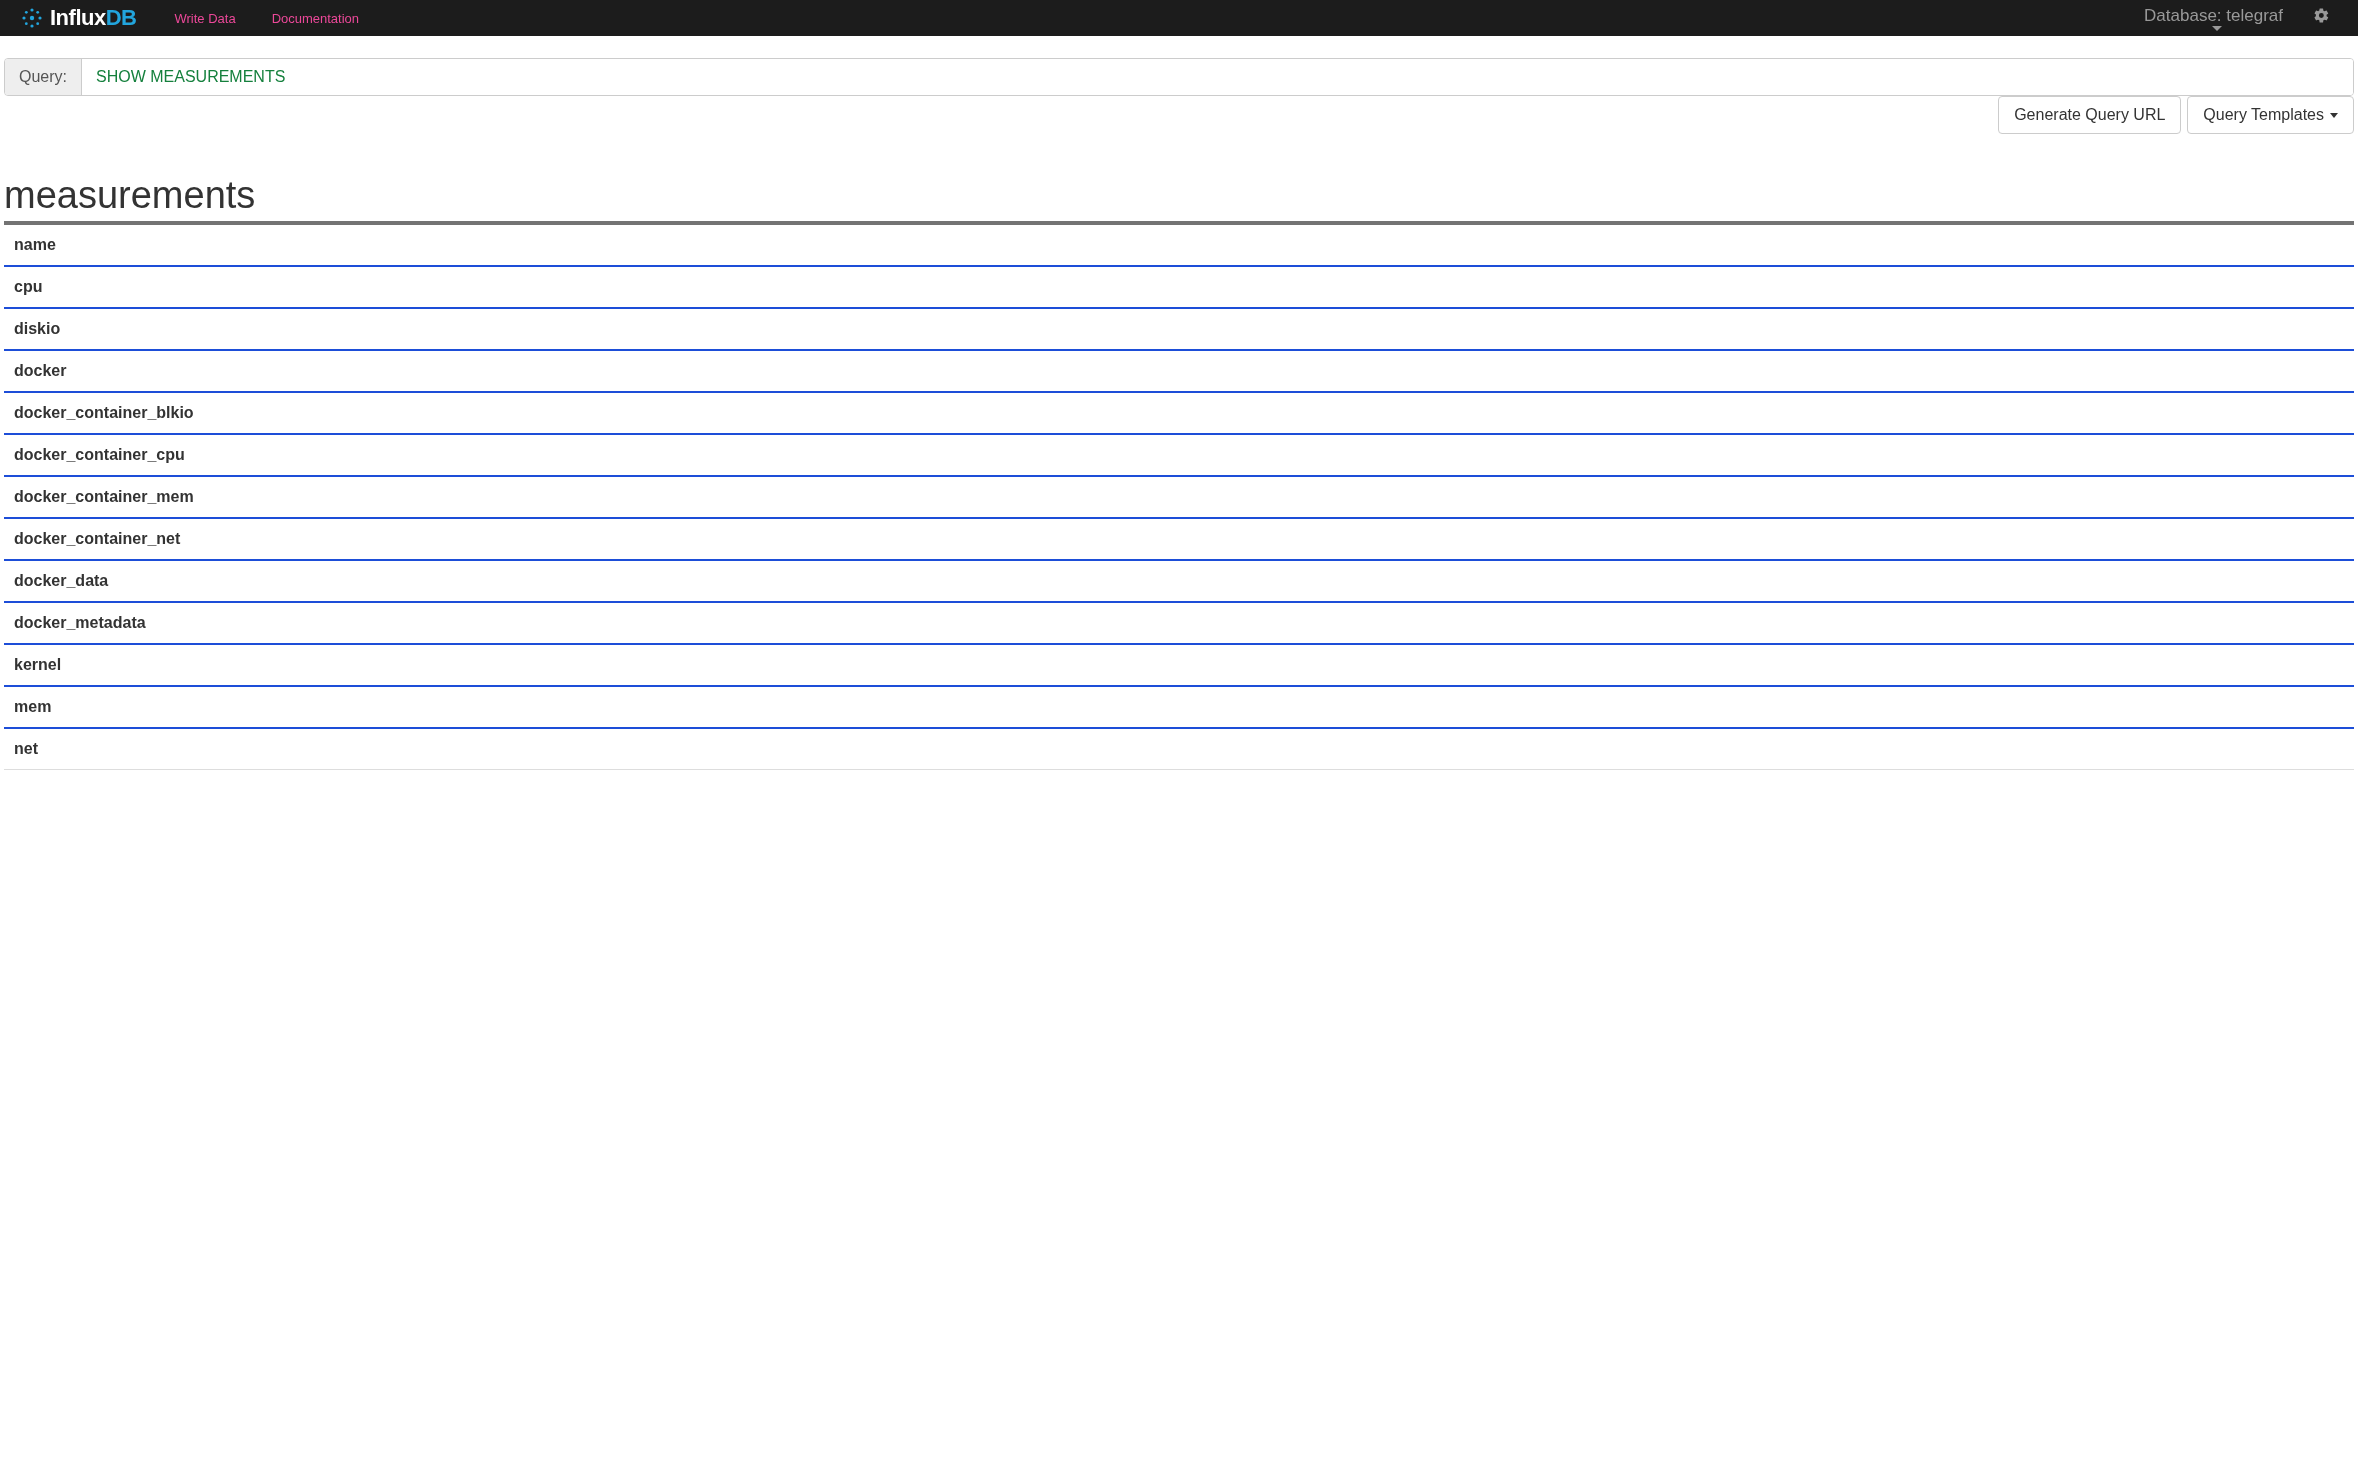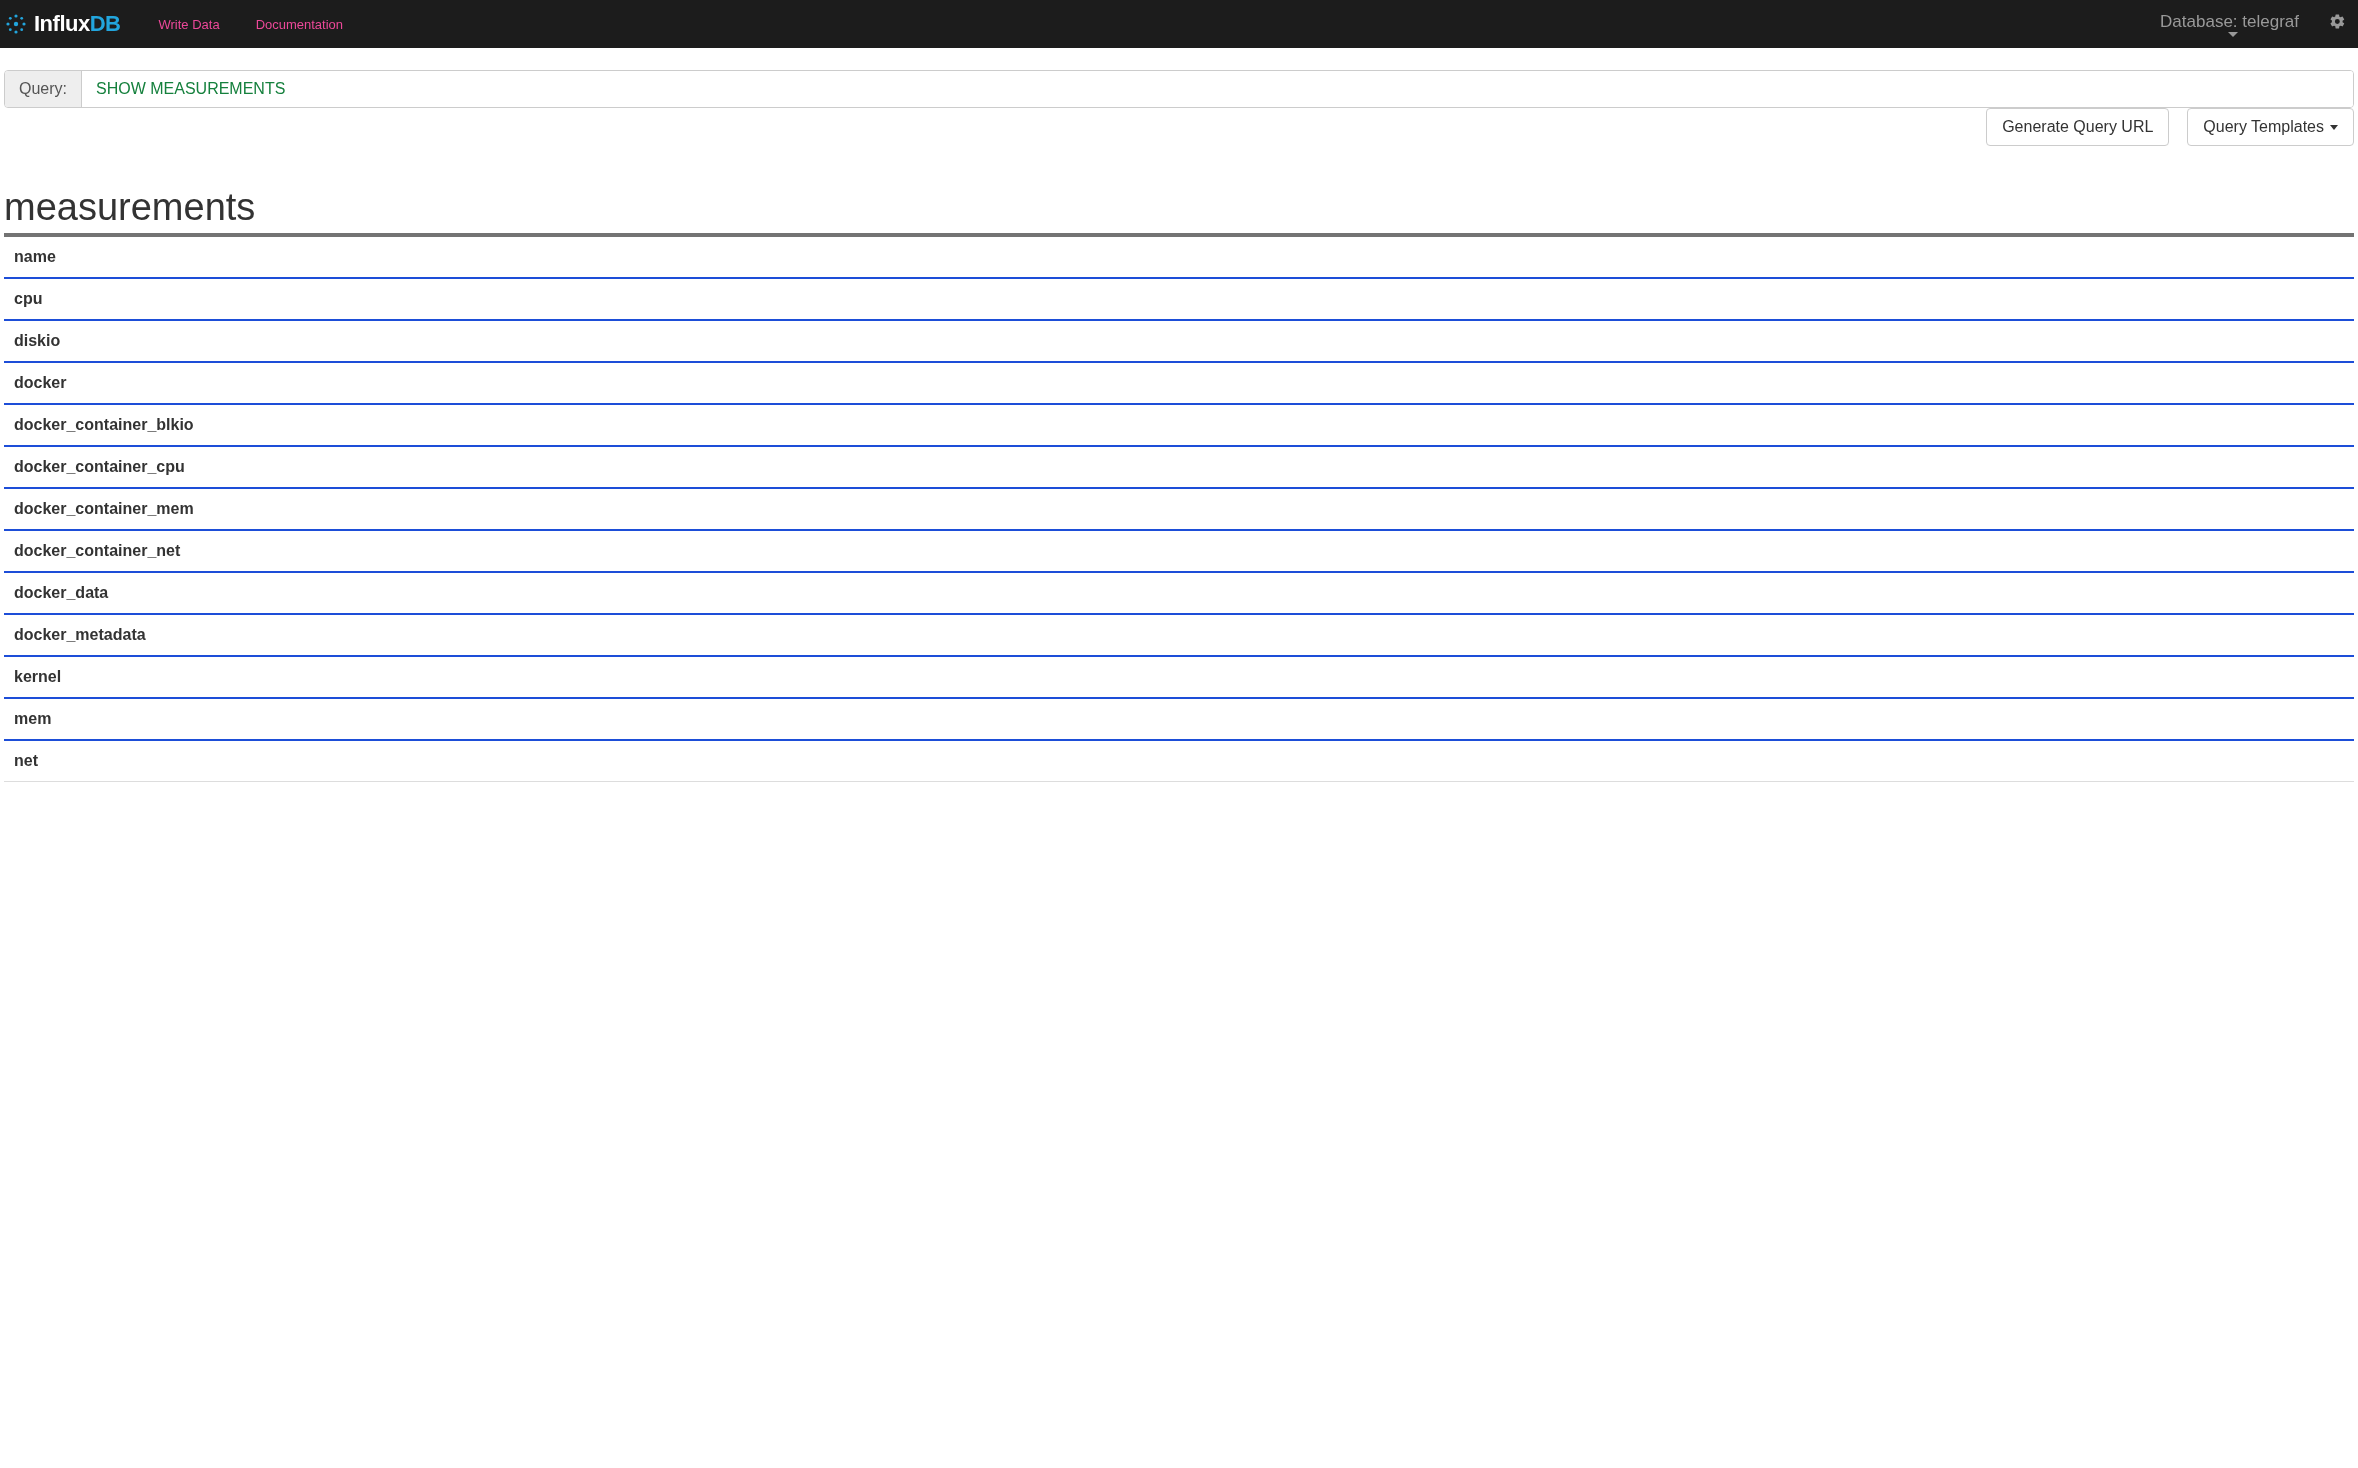--- a/index.html
+++ b/index.html
@@ -4,24 +4,24 @@
 <style>
   * { box-sizing: border-box; margin: 0; padding: 0; }
   body {
     font-family: "Helvetica Neue", Helvetica, Arial, sans-serif;
     font-size: 14px;
     color: #333;
     background: #fff;
   }
   .navbar {
     background: #1c1c1c;
-    height: 48px;
-    display: flex;
-    align-items: center;
-    padding: 0 4px;
+    height: 36px;
+    display: flex;
+    align-items: center;
+    padding: 0 20px;
     color: #999;
   }
   .navbar-brand {
     display: flex;
     align-items: center;
     margin-right: 20px;
     cursor: pointer;
   }
   .navbar-brand svg { margin-right: 6px; }
   .brand-text {
@@ -89,21 +89,21 @@
     border: none;
     outline: none;
     padding: 9px 14px;
     font-size: 16px;
     color: #15803d;
     font-family: inherit;
   }
   .btn-row {
     display: flex;
     justify-content: flex-end;
-    gap: 18px;
+    gap: 6px;
     margin-bottom: 40px;
     padding-right: 0;
   }
   .btn {
     background: #fff;
     border: 1px solid #ccc;
     border-radius: 4px;
     padding: 9px 15px;
     font-size: 16px;
     color: #333;

